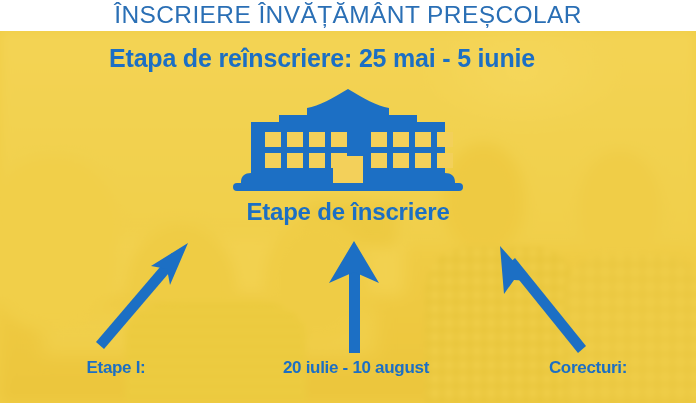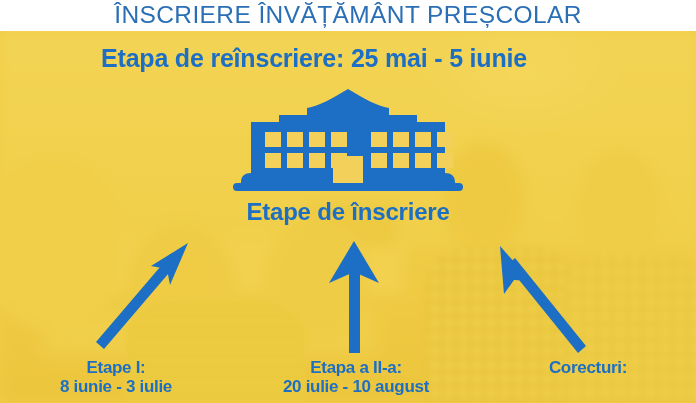--- a/index.html
+++ b/index.html
@@ -173,21 +173,21 @@
     position: absolute;
     left: 0;
     top: 0;
     width: 696px;
     height: 403px;
     z-index: 4;
   }
 
   .subtitle {
     position: absolute;
-    left: 8px;
+    left: 16px;
     top: 44px;
     width: 612px;
     text-align: center;
     font-family: "Liberation Sans", sans-serif;
     font-size: 25px;
     font-weight: bold;
     letter-spacing: -0.2px;
     color: #1c6fc4;
     white-space: nowrap;
   }
@@ -334,24 +334,22 @@
 
         <g>
           <path d="M586 346 L515 258 L507 265 L578 353 Z" fill="#1c6fc4"></path>
           <path d="M500 246 L504 294 L514 280 L531 281 Z" fill="#1c6fc4"></path>
         </g>
       </svg>
     </div>
 
     <div class="stage-label stage-1">
       <span class="line1">Etape I:</span>
-      <span class="line2">8 iunie - 3 iulie</span>
     </div>
     <div class="stage-label stage-2">
-      <span class="line1">Etapa a II-a:</span>
       <span class="line2">20 iulie - 10 august</span>
     </div>
     <div class="stage-label stage-3">
       <span class="line1">Corecturi:</span>
     </div>
 
   </div>
 </div>
 
 </body></html>

